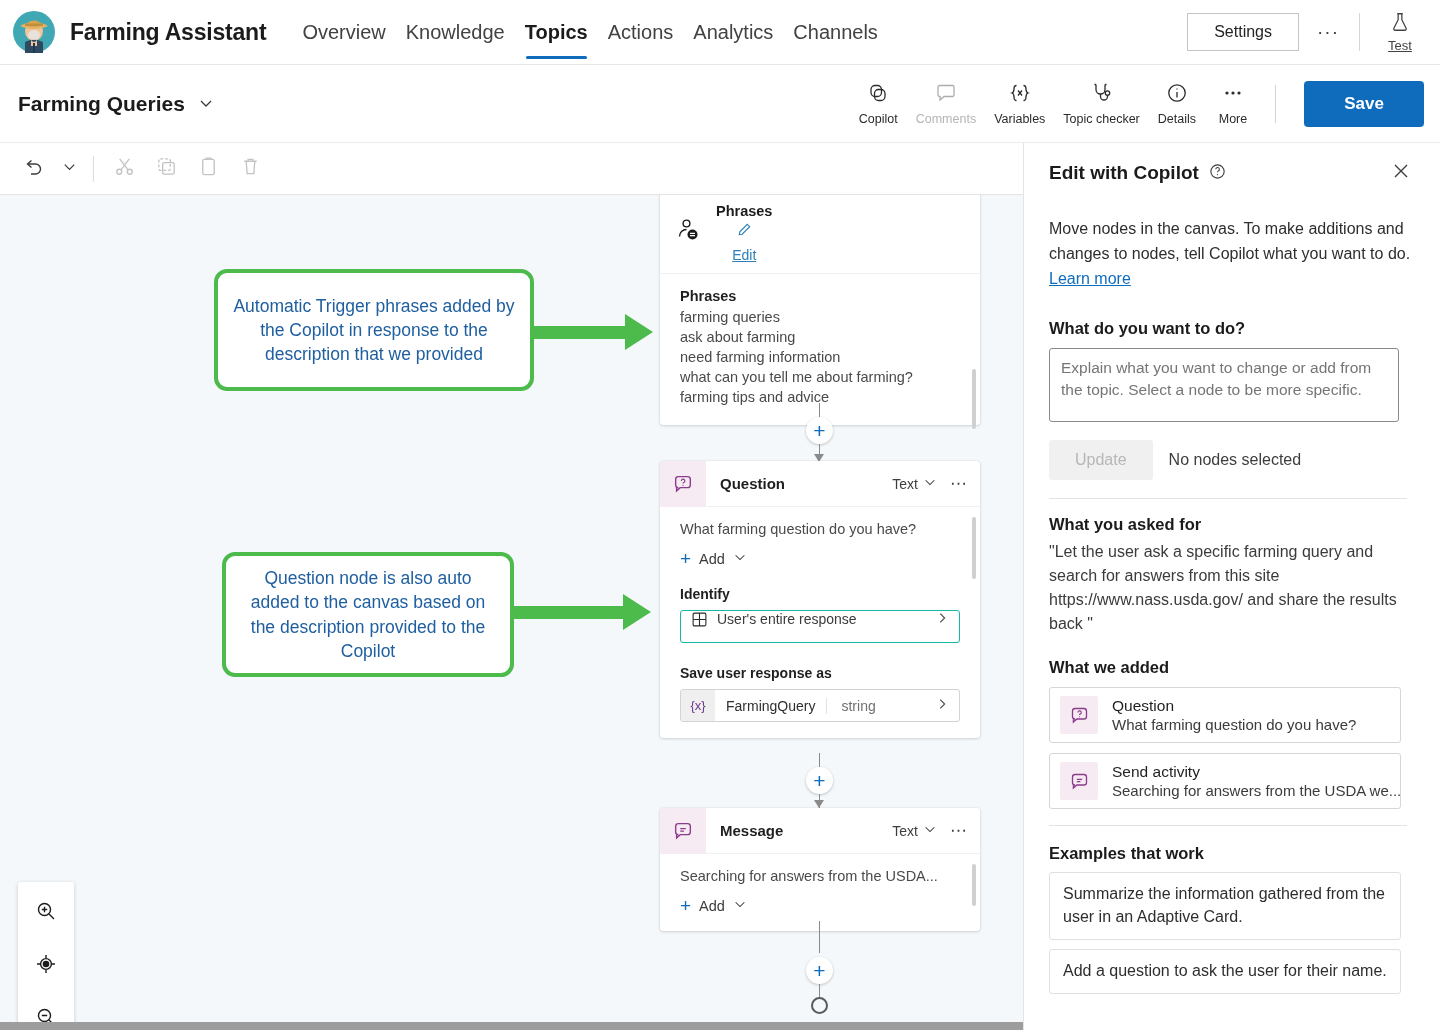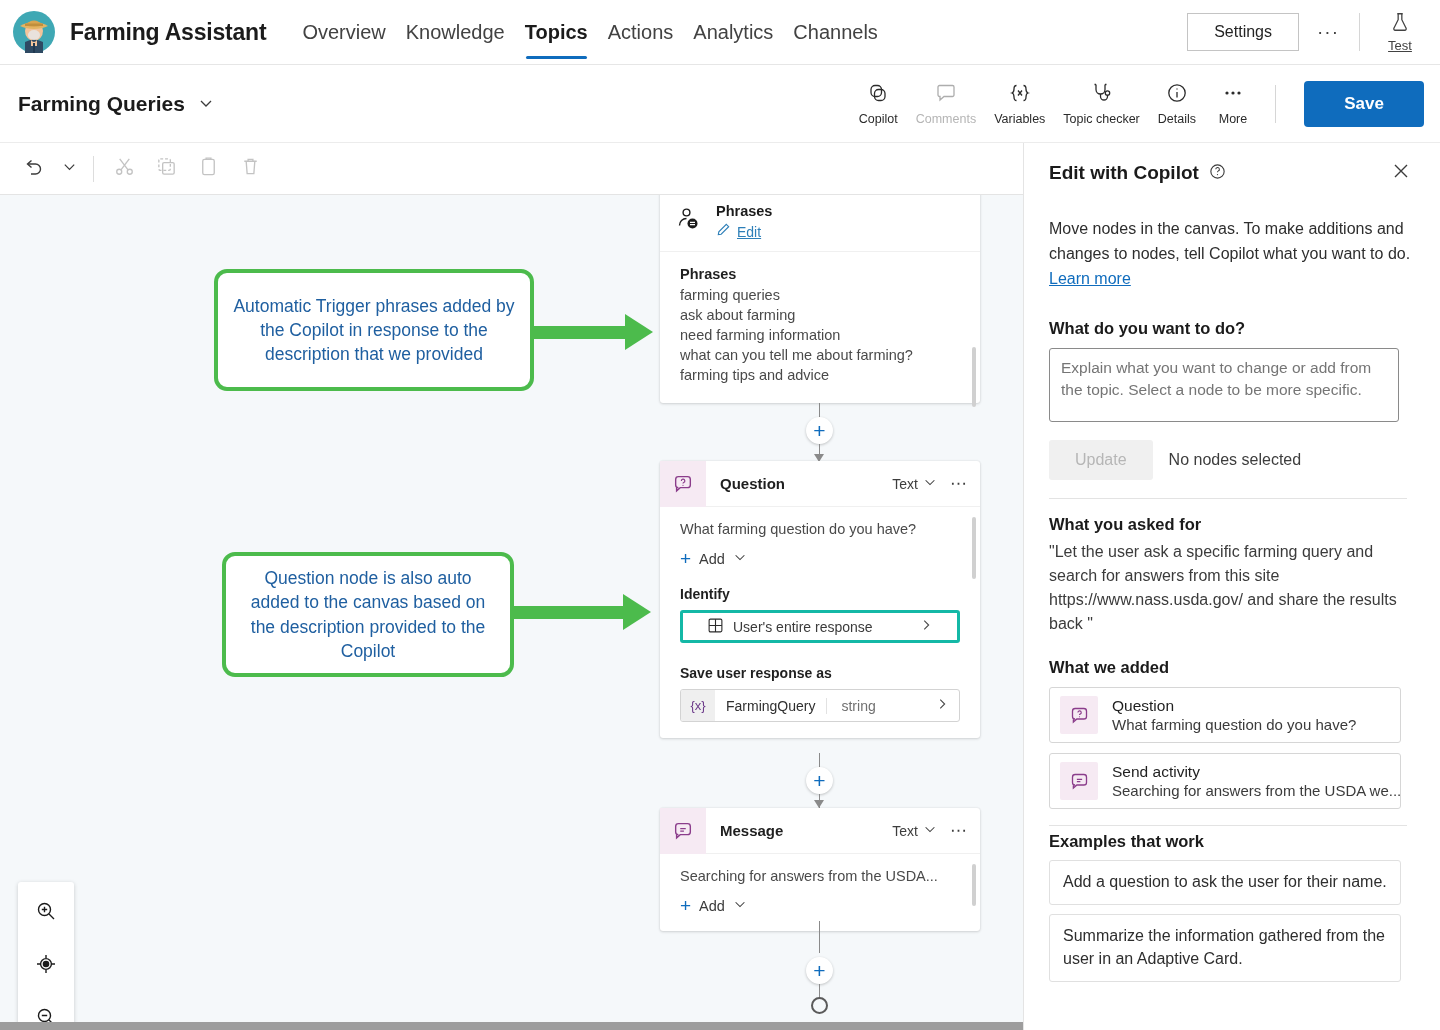--- a/index.html
+++ b/index.html
@@ -127,22 +127,22 @@
   .node-dots { font-size: 17px; color: #3d3d3d; letter-spacing: 1px; cursor: pointer; }
   .node-body { padding: 14px 20px 16px 20px; position: relative; }
   .node-sub { font-size: 14.5px; color: #4a4a4a; }
   .add-row {
     display: flex; align-items: center; gap: 8px; margin-top: 12px;
     font-size: 14.5px; color: #3b3b3b; cursor: pointer;
   }
   .add-plus { color: #0f6cbd; font-size: 19px; line-height: 1; }
   .field-label { font-size: 14px; font-weight: bold; color: #1f1f1f; margin-top: 18px; }
   .field-box {
-    margin-top: 8px; height: 33px; border: 3px solid #14b8a6; border-radius: 3px;
-    display: flex; align-items: center; gap: 9px; padding: 0 24px;
+    margin-top: 8px; height: 33px; border: 1px solid #14b8a6; border-radius: 3px;
+    display: flex; gap: 9px; padding: 0 10px;
     font-size: 14px; color: #3b3b3b; cursor: pointer; background: #fff;
   }
   .field-box .chev { margin-left: auto; color: #4a4a4a; }
   .var-box {
     margin-top: 8px; height: 33px; border: 1px solid #d3d3d3; border-radius: 3px;
     display: flex; align-items: center; font-size: 14px; color: #2f2f2f;
     cursor: pointer; background: #fff; overflow: hidden;
   }
   .var-x {
     width: 34px; height: 100%; background: #efefef; display: flex;
@@ -430,21 +430,21 @@
           <span>
             <svg width="28" height="28" viewBox="0 0 28 28" fill="none" stroke="#1b1b1b" stroke-width="1.4">
               <circle cx="12.5" cy="6.5" r="3.4"></circle>
               <path d="M5.5 19.5c0-4 3-7 7-7"></path>
               <circle cx="18.5" cy="17.5" r="5" fill="#1b1b1b" stroke="none"></circle>
               <path d="M16 16.4h5M16 18.6h5" stroke="#fff" stroke-width="1.2"></path>
             </svg>
           </span>
           <div>
             <div style="font-size:14.5px; font-weight:bold; color:#1b1b1b;">Phrases</div>
-            <div style="display:flex; align-items:center; gap:6px; margin-top:3px;">
+            <div style="display:flex; align-items:center; gap:6px; margin-top:3px;flex-direction:column;">
               <span>
                 <svg width="15" height="15" viewBox="0 0 16 16" fill="none" stroke="#2d7fb8" stroke-width="1.2">
                   <path d="M11 2.5l2.5 2.5L5.5 13 2.5 13.5 3 10.5z"></path>
                 </svg>
               </span>
               <span style="font-size:14px; color:#2d7fb8; text-decoration:underline;">Edit</span>
             </div>
           </div>
         </div>
       </div>
@@ -672,18 +672,18 @@
         </svg>
       </div>
       <div>
         <div class="added-t">Send activity</div>
         <div class="added-s">Searching for answers from the USDA we...</div>
       </div>
     </div>
 
     <div class="rp-hr" style="margin-top:16px"></div>
 
-    <div class="rp-h" style="margin-top:6px">Examples that work</div>
+    <div class="rp-h" style="margin-top:18px">Examples that work</div>
+    <div class="ex-card">Summarize the information gathered from the user in an Adaptive Card.</div>
     <div class="ex-card">Add a question to ask the user for their name.</div>
-    <div class="ex-card">Summarize the information gathered from the user in an Adaptive Card.</div>
   </div>
 
 </div>
 
 </body></html>

